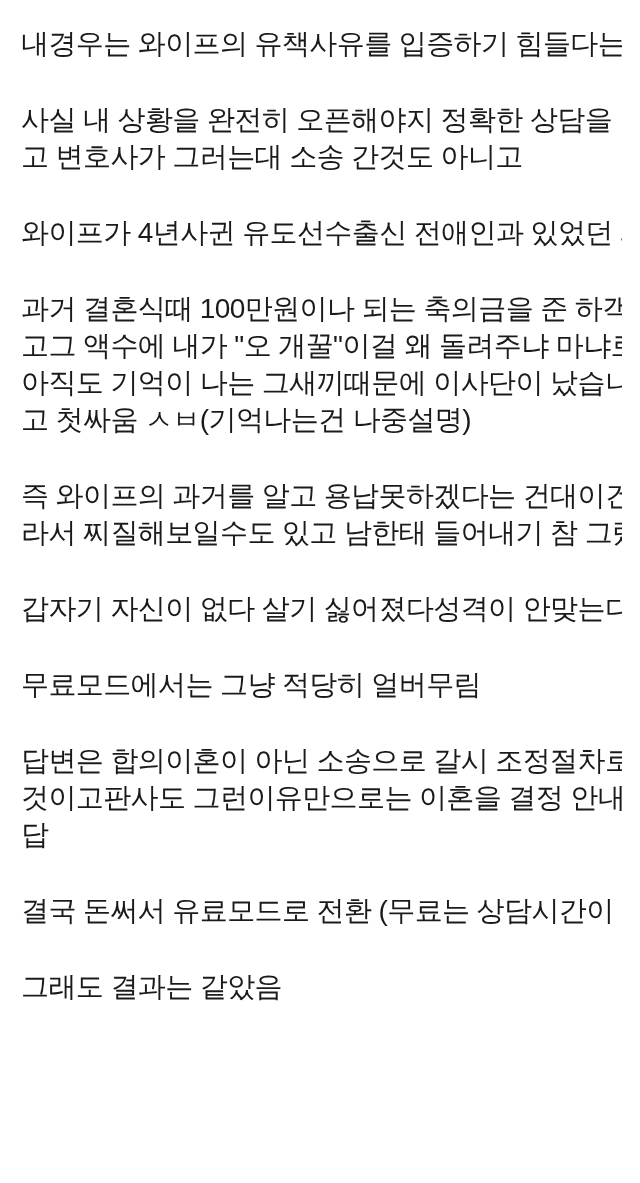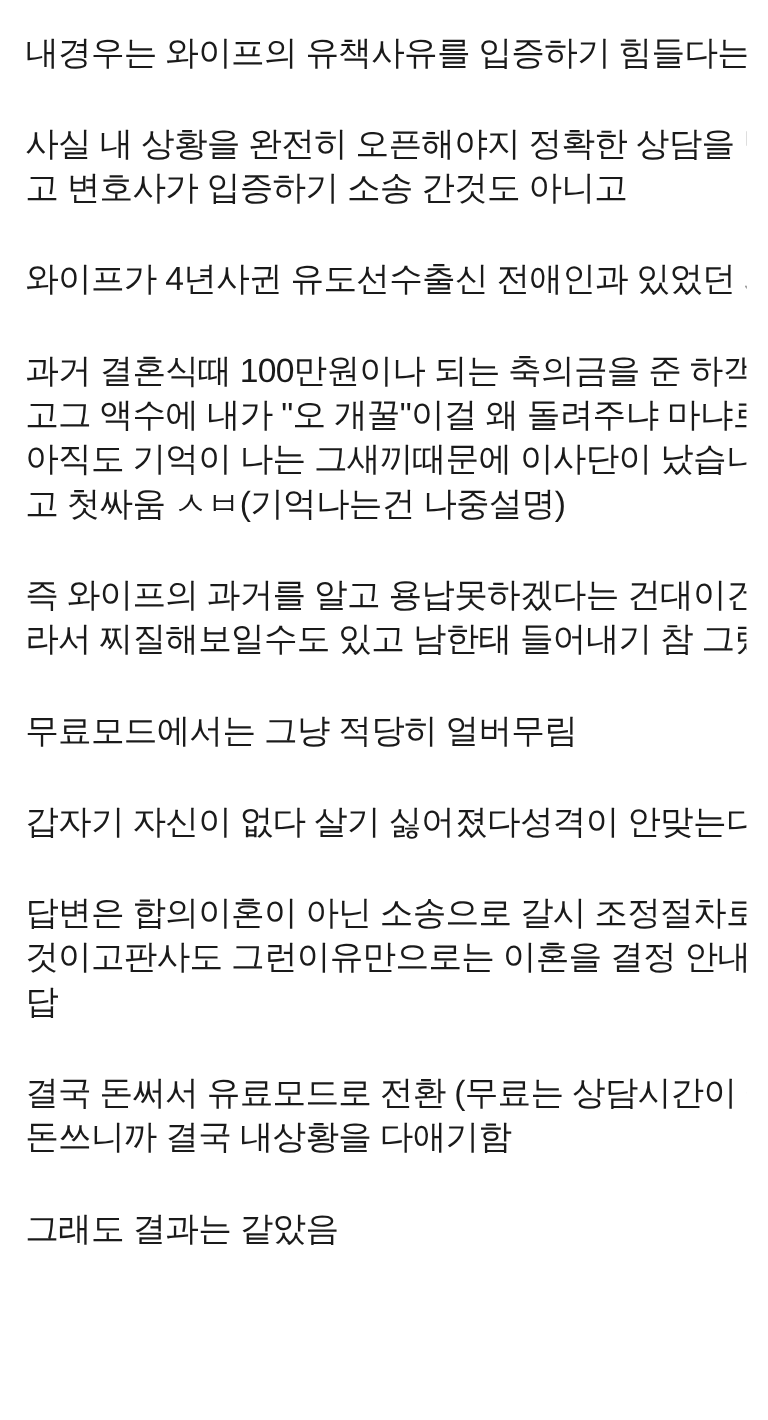--- a/index.html
+++ b/index.html
@@ -36,46 +36,45 @@
 </style>
 </head>
 <body>
 
 <div class="post-body" style="color: rgb(26, 26, 26);">
     <div class="paragraph">
       <div class="line">내경우는 와이프의 유책사유를 입증하기 힘들다는게 그이유</div>
     </div>
     <div class="paragraph">
       <div class="line">사실 내 상황을 완전히 오픈해야지 정확한 상담을 받을수있다</div>
-      <div class="line">고 변호사가 입증하기 소송 간것도 아니고</div>
+      <div class="line">고 변호사가 그러는대 소송 간것도 아니고</div>
     </div>
     <div class="paragraph">
       <div class="line">와이프가 4년사귄 유도선수출신 전애인과 있었던 과거를 제</div>
     </div>
     <div class="paragraph">
       <div class="line">과거 결혼식때 100만원이나 되는 축의금을 준 하객으로 왔었</div>
       <div class="line">고그 액수에 내가 "오 개꿀"이걸 왜 돌려주냐 마냐로 싸워서</div>
       <div class="line">아직도 기억이 나는 그새끼때문에 이사단이 났습니다.결혼하</div>
       <div class="line">고 첫싸움 ㅅㅂ(기억나는건 나중설명)</div>
     </div>
     <div class="paragraph">
       <div class="line">즉 와이프의 과거를 알고 용납못하겠다는 건대이건 사람에 따</div>
       <div class="line">라서 찌질해보일수도 있고 남한태 들어내기 참 그랬음</div>
     </div>
     <div class="paragraph">
-      <div class="line">무료모드에서는 그냥 적당히 얼버무림</div>
+      <div class="line">갑자기 자신이 없다 살기 싫어졌다성격이 안맞는다</div>
     </div>
     <div class="paragraph">
-      <div class="line">갑자기 자신이 없다 살기 싫어졌다성격이 안맞는다</div>
+      <div class="line">무료모드에서는 그냥 적당히 얼버무림</div>
     </div>
     <div class="paragraph">
       <div class="line">답변은 합의이혼이 아닌 소송으로 갈시 조정절차로만 진행될</div>
       <div class="line">것이고판사도 그런이유만으로는 이혼을 결정 안내린다는 대</div>
       <div class="line">답</div>
     </div>
     <div class="paragraph">
       <div class="line">결국 돈써서 유료모드로 전환 (무료는 상담시간이 짧음)</div>
-      <div class="line">돈쓰니까 결국 내상황을 다애기함</div>
     </div>
     <div class="paragraph">
       <div class="line">그래도 결과는 같았음</div>
     </div>
   </div>
 
 </body></html>

